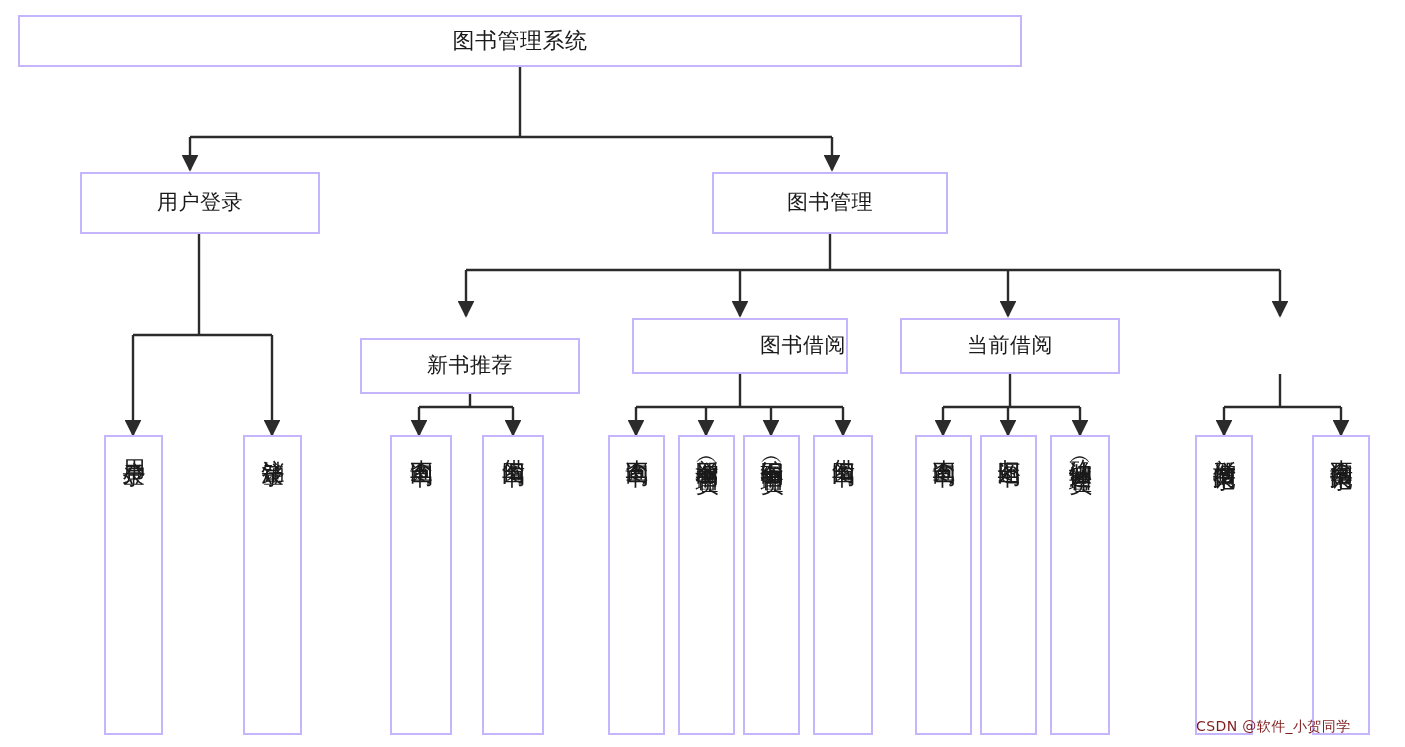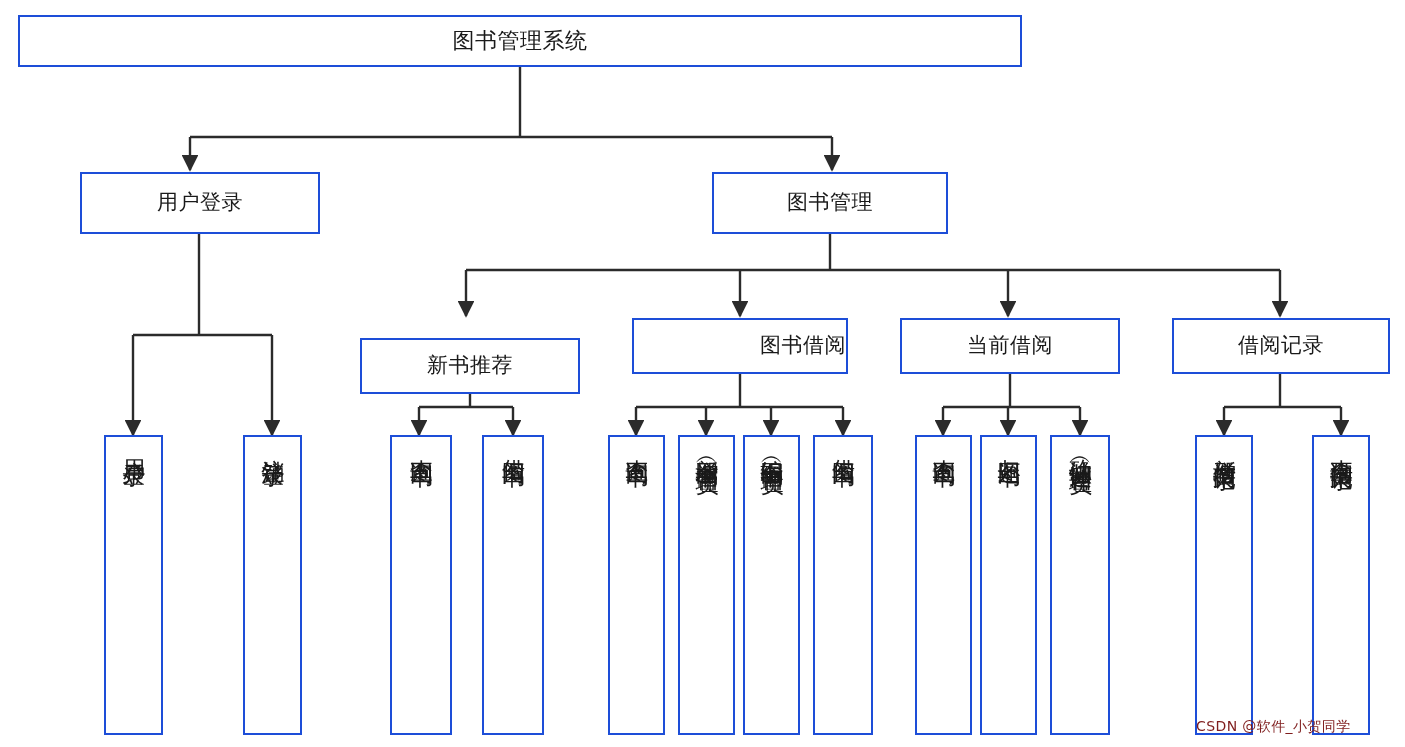--- a/index.html
+++ b/index.html
@@ -24,21 +24,21 @@
     left: 0;
     top: 0;
     width: 1405px;
     height: 747px;
     pointer-events: none;
   }
   .node {
     position: absolute;
     box-sizing: border-box;
     background: #ffffff;
-    border: 2px solid #1d4ed8;
+    border: 2px solid #c4b5fd;
     display: flex;
     align-items: center;
     justify-content: center;
     text-align: center;
   }
   .node .label {
     display: block;
     line-height: 1.22;
     letter-spacing: 0.5px;
     color: #1a1a1a;
@@ -140,23 +140,20 @@
 
   <div class="node h" style="left:360px; top:318px; width:220px; height:56px;margin-top:20px;">
     <span class="label">新书推荐</span>
   </div>
   <div class="node h" style="left:632px; top:318px; width:216px; height:56px;justify-content:flex-end;">
     <span class="label">图书借阅</span>
   </div>
   <div class="node h" style="left:900px; top:318px; width:220px; height:56px;">
     <span class="label">当前借阅</span>
   </div>
-  <div class="node h" style="left:1172px; top:318px; width:218px; height:56px;">
-    <span class="label">借阅记录</span>
-  </div>
 
   <div class="node v" style="left:104px; top:435px; width:59px; height:300px;">
     <span class="label">用户登录</span>
   </div>
   <div class="node v" style="left:243px; top:435px; width:59px; height:300px;">
     <span class="label">注销登录</span>
   </div>
 
   <div class="node v" style="left:390px; top:435px; width:62px; height:300px;">
     <span class="label">查询图书</span>

